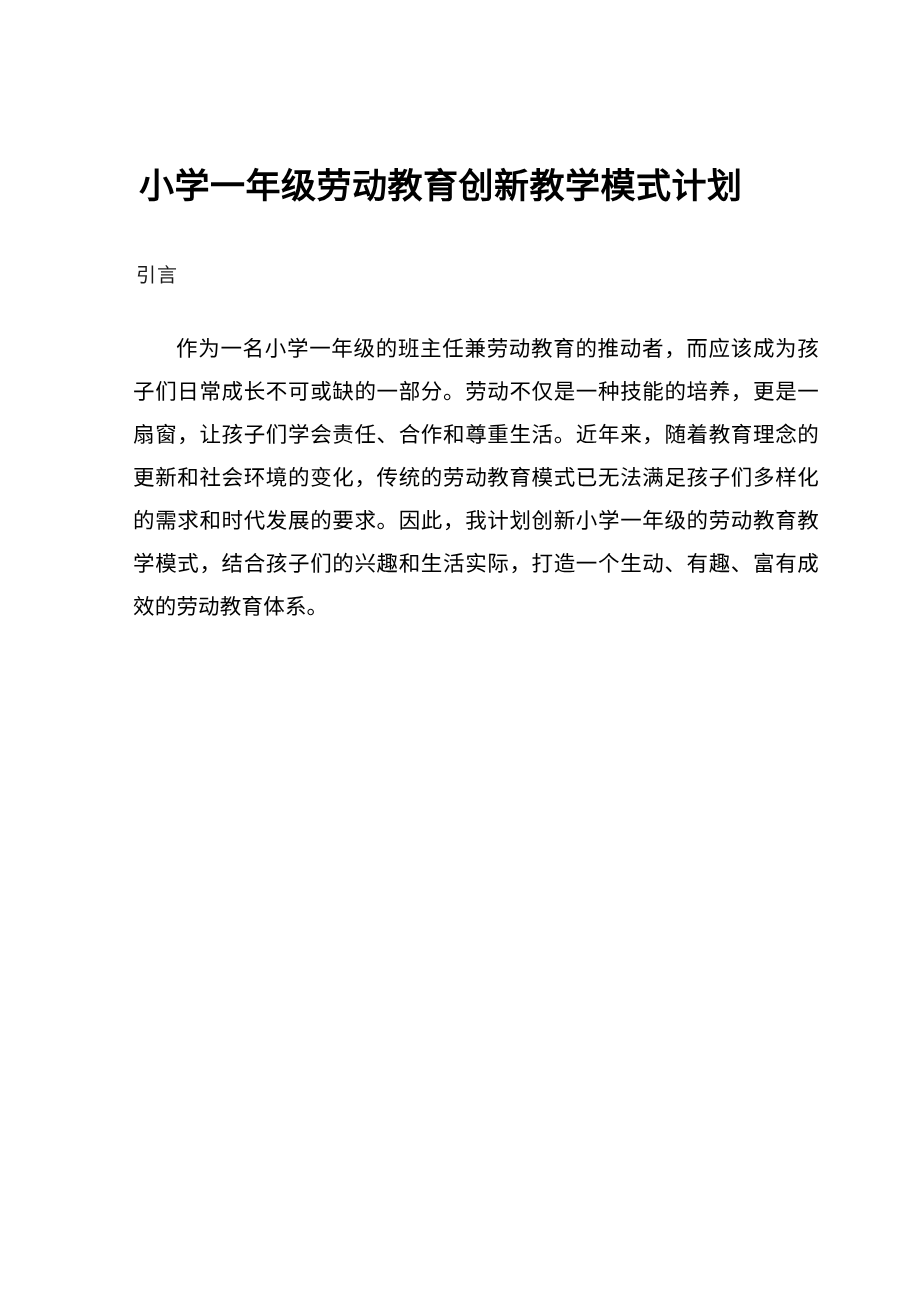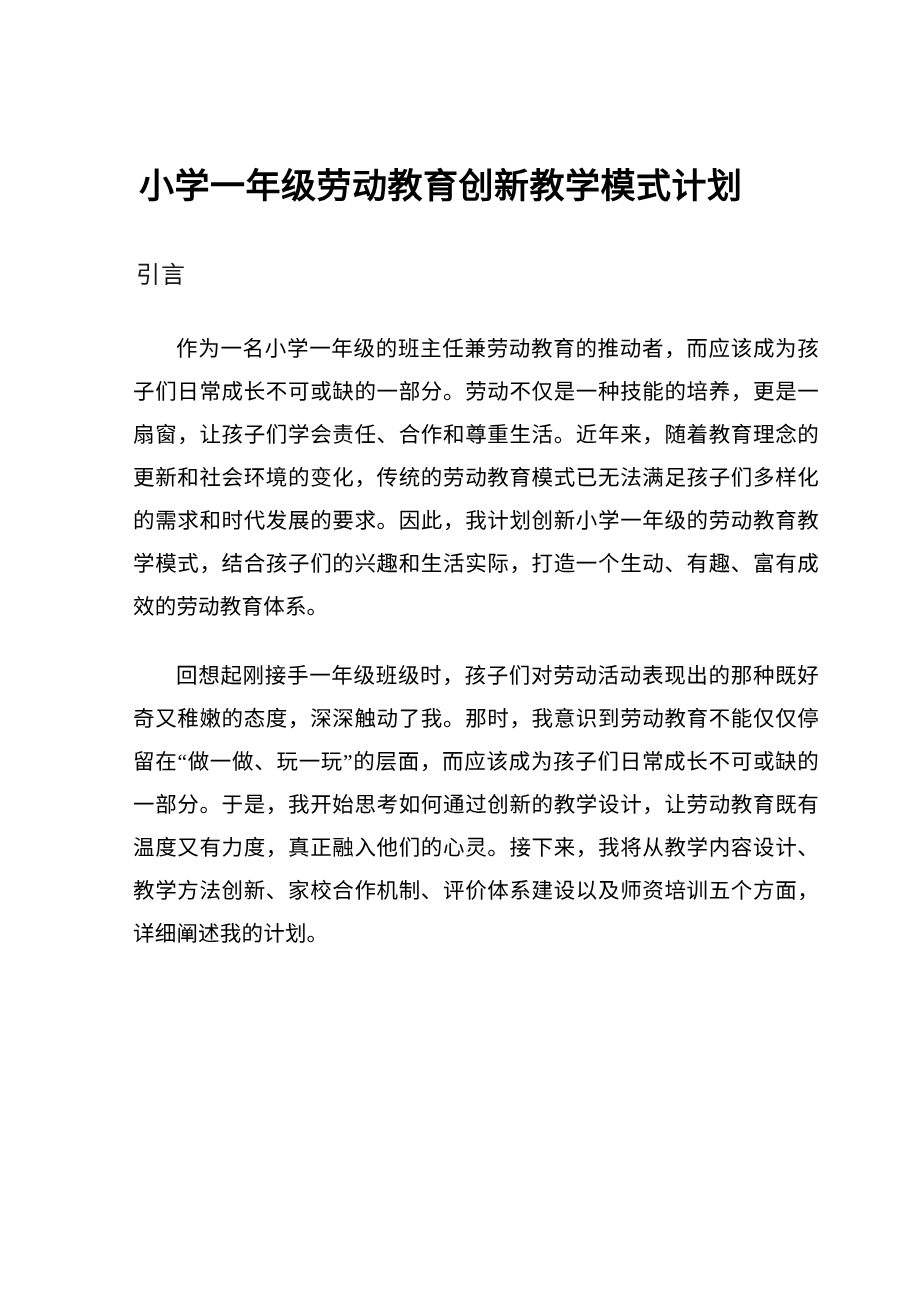--- a/index.html
+++ b/index.html
@@ -55,21 +55,21 @@
 
   
   .sub-heading {
     margin: 0;
     padding: 0;
     position: absolute;
     left: 3px;
     top: 258px;
     font-family: "Liberation Sans", "DejaVu Sans", sans-serif;
     font-weight: 400;
-    font-size: 24px;
+    font-size: 20px;
     line-height: 34px;
     letter-spacing: 1px;
     color: #1a1a1a;
     white-space: nowrap;
   }
 
   
   .body-block {
     position: absolute;
     left: 0;
@@ -101,18 +101,17 @@
 <div class="page">
 
   <div class="content">
 
     <h1 class="doc-title">小学一年级劳动教育创新教学模式计划</h1>
 
     <h2 class="sub-heading">引言</h2>
 
     <div class="body-block">
       <p class="para">作为一名小学一年级的班主任兼劳动教育的推动者，而应该成为孩子们日常成长不可或缺的一部分。劳动不仅是一种技能的培养，更是一扇窗，让孩子们学会责任、合作和尊重生活。近年来，随着教育理念的更新和社会环境的变化，传统的劳动教育模式已无法满足孩子们多样化的需求和时代发展的要求。因此，我计划创新小学一年级的劳动教育教学模式，结合孩子们的兴趣和生活实际，打造一个生动、有趣、富有成效的劳动教育体系。</p>
-      <p class="para">回想起刚接手一年级班级时，孩子们对劳动活动表现出的那种既好奇又稚嫩的态度，深深触动了我。那时，我意识到劳动教育不能仅仅停留在“做一做、玩一玩”的层面，而应该成为孩子们日常成长不可或缺的一部分。于是，我开始思考如何通过创新的教学设计，让劳动教育既有温度又有力度，真正融入他们的心灵。接下来，我将从教学内容设计、教学方法创新、家校合作机制、评价体系建设以及师资培训五个方面，详细阐述我的计划。</p>
     </div>
 
   </div>
 
 </div>
 
 </body></html>

